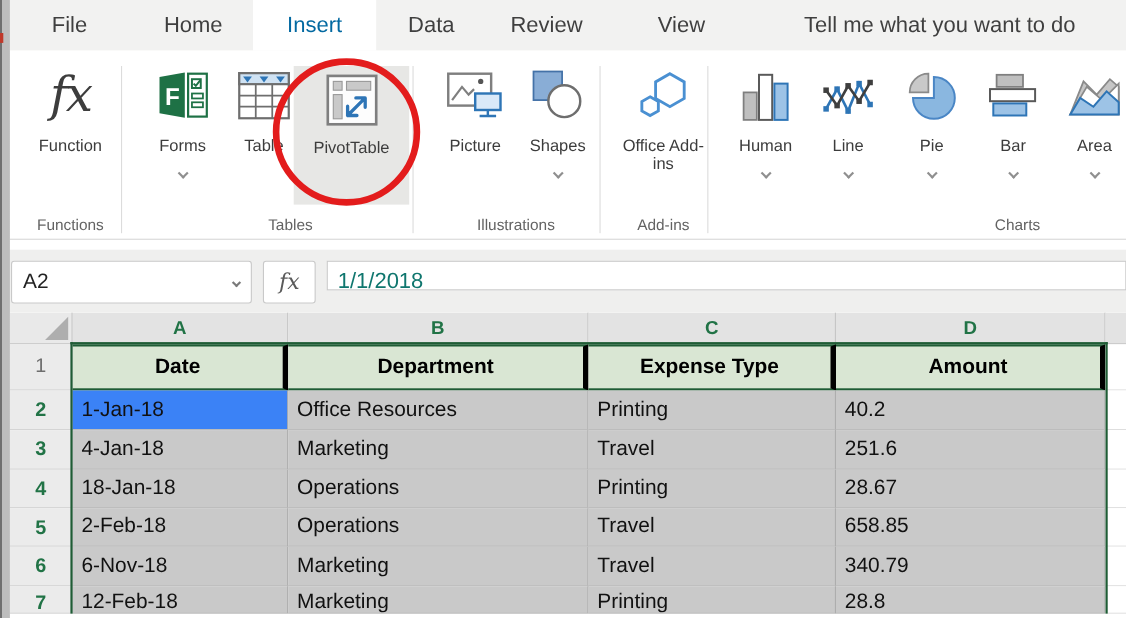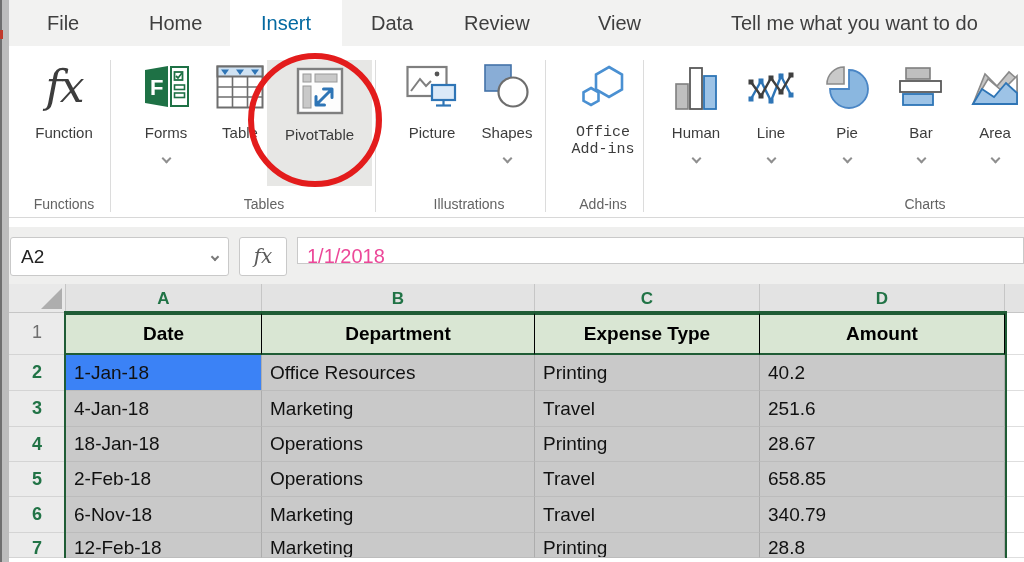--- a/index.html
+++ b/index.html
@@ -26,21 +26,21 @@
   .tab-active-bg .tab-label { font-size:20px; color:#0369a1; line-height:46px; }
   .tellme { position:absolute; left:722px; top:0; height:46px; line-height:46px; font-size:20px; color:#3f3f3f; }
 
   
   .ribbon { position:absolute; left:9px; top:46px; width:1015px; height:172px; background:#ffffff; border-bottom:1px solid #d8d8d8; }
   .rdiv { position:absolute; top:14px; height:152px; width:1px; background:#dcdcdc; }
   .rdiv1 { left:101px; } .rdiv2 { left:366px; } .rdiv3 { left:536px; } .rdiv4 { left:634px; }
   .ritem { position:absolute; top:10px; text-align:center; cursor:default; }
   .ricon { height:62px; display:flex; align-items:center; justify-content:center; }
   .rlabel { font-size:15px; color:#3c3c3c; margin-top:6px; line-height:17px; white-space:nowrap; }
-  .rlabel.wrap { white-space:normal;font-family:Liberation Mono, monospace; }
+  .rlabel.wrap { white-space:normal; }
   .rchev-box { margin-top:7px; height:12px; }
   .chev { display:inline-block; width:7px; height:7px; border-left:2px solid #8f8f8f; border-bottom:2px solid #8f8f8f; transform:rotate(-45deg); }
   .it-function { left:6px;   width:98px; }
   .it-forms    { left:117px; width:80px; }
   .it-table    { left:198px; width:66px; }
   .it-picture  { left:383px; width:80px; }
   .it-shapes   { left:462px; width:72px; }
   .it-office   { left:554px; width:80px; }
   .it-column   { left:647px; width:80px; }
   .it-line     { left:727px; width:70px; }
@@ -55,35 +55,35 @@
   .gl-functions { left:-15px; } .gl-tables { left:185px; } .gl-illustrations { left:390px; }
   .gl-addins { left:524px; } .gl-charts { left:846px; }
   .red-circle { position:absolute; left:248px; top:53px; width:134px; height:134px;
     border:6px solid #e31c1c; border-radius:50%; z-index:30; pointer-events:none; background:transparent; }
 
   
   .fbar { position:absolute; left:0; top:227px; width:1024px; height:66px; background:#efefee; }
   .namebox { position:absolute; left:10px; top:10px; width:219px; height:39px; background:#fff; border:1px solid #c9c9c9; border-radius:3px; font-size:19px; line-height:37px; padding-left:10px; color:#222; }
   .namebox .nb-chev { position:absolute; right:10px; top:16px; width:6px; height:6px; border-left:2px solid #7a7a7a; border-bottom:2px solid #7a7a7a; transform:rotate(-45deg); }
   .fxbox { position:absolute; left:239px; top:10px; width:48px; height:39px; background:#fff; border:1px solid #c9c9c9; border-radius:3px; text-align:center; font-family:"DejaVu Serif", serif; font-style:italic; font-size:20px; line-height:37px; color:#5a5a5a; }
-  .ffield { position:absolute; left:297px; top:10px; width:727px; height:27px; background:#fff; border:1px solid #c9c9c9; font-size:20px; line-height:37px; padding-left:9px; color:#ec4899; }
+  .ffield { position:absolute; left:297px; top:10px; width:727px; height:27px; background:#fff; border:1px solid #c9c9c9; font-size:20px; line-height:37px; padding-left:9px; color:#0f766e; }
 
   
   .grid { position:absolute; left:0; top:284px; width:1024px; height:278px; background:#ffffff; overflow:hidden; }
   .colhdr-row { position:absolute; left:9px; top:0; width:1015px; height:29px; display:flex; }
   .colhdr { background:#e3e3e3; border-right:1px solid #c6c6c6; text-align:center; font-size:17px; font-weight:bold; color:#217346; line-height:29px; }
   .corner { position:relative; width:57px; background:#e9e9e9; border-right:1px solid #c6c6c6; border-bottom:1px solid #c6c6c6; }
   .corner-tri { position:absolute; right:3px; bottom:3px; width:0; height:0; border-left:21px solid transparent; border-bottom:21px solid #aeaeae; }
   .w-a { width:196px; } .w-b { width:273px; } .w-c { width:225px; } .w-d { width:245px; }
   .colhdr-fill { flex:1; background:#e3e3e3; border-bottom:1px solid #c6c6c6; }
   .row { position:absolute; left:9px; width:1015px; display:flex; }
   .rowhdr { width:57px; background:#ebebeb; border-right:1px solid #c3c3c3; border-bottom:1px solid #d4d4d4; text-align:center; font-size:18px; }
   .rownum-sel { color:#217346; font-weight:bold; }
   .rownum-plain { color:#6e6e6e; }
-  .hcell { background:#d9e6d3; border-top:2px solid #1f5c35; border-bottom:2px solid #1f5c35; border-right:1px solid #000000; text-align:center; font-weight:bold; font-size:19px; color:#000; }
+  .hcell { background:#d9e6d3; border-top:2px solid #1f5c35; border-bottom:2px solid #1f5c35; border-right:5px solid #000000; text-align:center; font-weight:bold; font-size:19px; color:#000; }
   .cell { background:#c9c9c9; border-right:1px solid #adadad; border-bottom:1px solid #bcbcbc; font-size:19px; padding-left:8px; color:#111; white-space:nowrap; overflow:hidden; }
   .cell.active { background:#3b82f6; }
   .rfill { flex:1; background:#ffffff; border-bottom:1px solid #dedede; }
   .r1 { top:29px;  height:42px; }  .r1 > div { line-height:38px; }
   .r2 { top:71px;  height:36px; }  .r2 > div { line-height:35px; }
   .r3 { top:107px; height:36px; }  .r3 > div { line-height:35px; }
   .r4 { top:143px; height:35px; }  .r4 > div { line-height:34px; }
   .r5 { top:178px; height:35px; }  .r5 > div { line-height:34px; }
   .r6 { top:213px; height:36px; }  .r6 > div { line-height:35px; }
   .r7 { top:249px; height:25px; }  .r7 > div { line-height:30px; }

